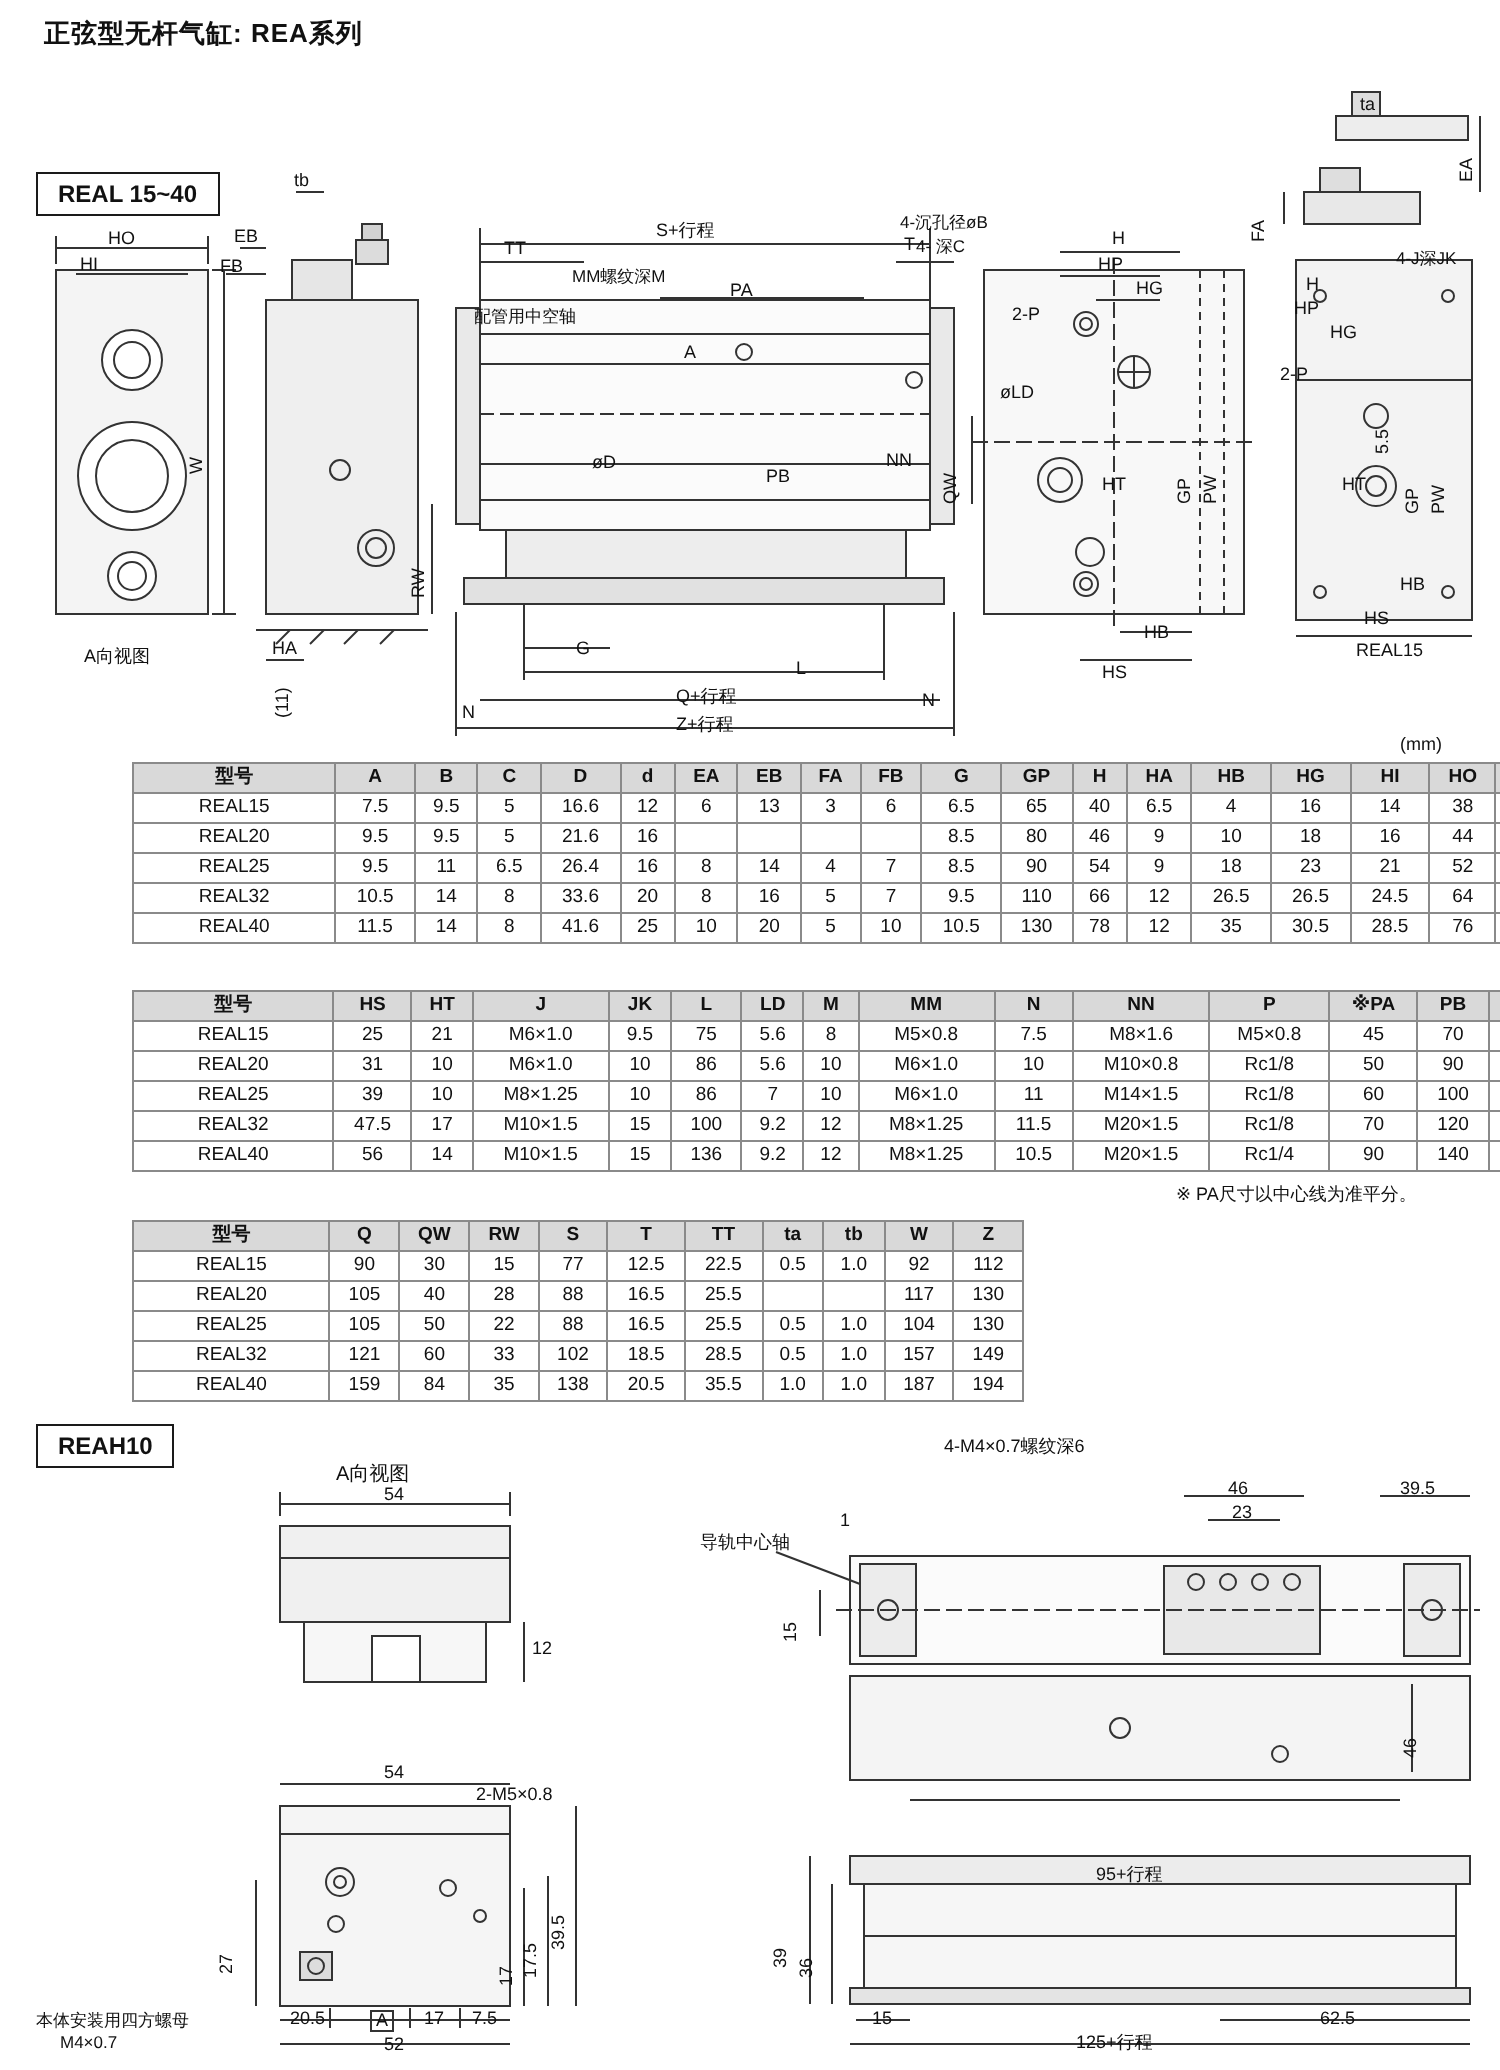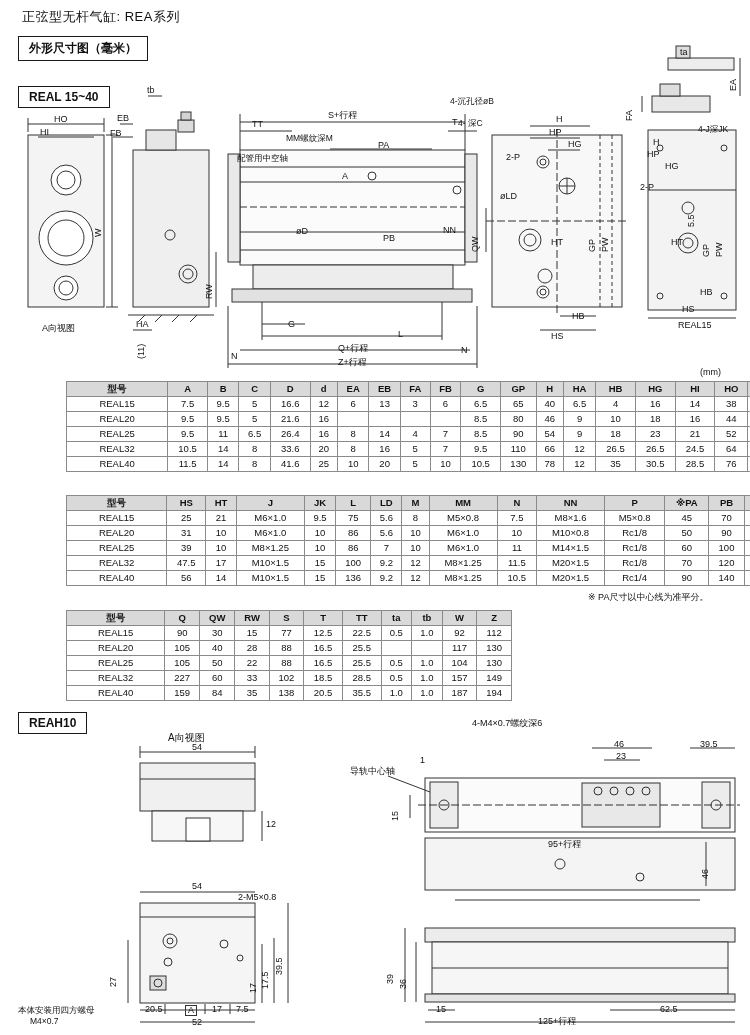--- a/index.html
+++ b/index.html
@@ -1,18 +1,18 @@
 <!DOCTYPE html>
 <html><head>
 <meta charset="utf-8">
 <style>
   html,body{margin:0;padding:0;background:#ffffff;}
   .page{position:relative;width:750px;height:1035px;background:#ffffff;
         font-family:"Liberation Sans","DejaVu Sans",sans-serif;color:#111;overflow:hidden;}
-  .title{position:absolute;left:22px;top:8px;font-size:13px;font-weight:normal;letter-spacing:.5px;}
+  .title{position:absolute;left:22px;top:8px;font-size:13px;font-weight:bold;letter-spacing:.5px;}
   .boxed{position:absolute;border:1.5px solid #1a1a1a;background:#fff;font-weight:bold;
          font-size:12px;padding:3px 10px;white-space:nowrap;}
   .lbl{position:absolute;font-size:9px;line-height:1;white-space:nowrap;color:#111;}
   .v{transform:rotate(-90deg);transform-origin:0 100%;}
   .small{font-size:8.5px;}
   .note{position:absolute;font-size:9px;white-space:nowrap;text-align:center;}
   .tblwrap{position:absolute;padding-left:48px;}
   table{border-collapse:collapse;width:100%;background:#fff;border:1px solid #555;}
   th,td{border:1px solid #8a8a8a;font-size:9.5px;text-align:center;padding:1px 3px;
         height:12px;white-space:nowrap;line-height:1.15;}
@@ -202,53 +202,52 @@
         <line x1="405" y1="928" x2="405" y2="1002"></line>
         <line x1="416" y1="942" x2="416" y2="1002"></line>
         <line x1="428" y1="1010" x2="455" y2="1010"></line>
         <line x1="610" y1="1010" x2="735" y2="1010"></line>
         <line x1="425" y1="1022" x2="735" y2="1022"></line>
       </g>
     </g>
   </svg>
 
   <div class="title">正弦型无杆气缸: REA系列</div>
-  <div class="boxed" style="left:18px;top:36px">外形尺寸图（毫米）</div>
   <div class="boxed" style="left:18px;top:86px">REAL 15~40</div>
 
   <span class="lbl" style="left:54px;top:115px">HO</span>
   <span class="lbl" style="left:40px;top:128px">HI</span>
   <span class="lbl v" style="left:103px;top:228px">W</span>
   <span class="lbl" style="left:42px;top:324px">A向视图</span>
 
   <span class="lbl" style="left:117px;top:114px">EB</span>
   <span class="lbl" style="left:110px;top:129px">FB</span>
   <span class="lbl" style="left:147px;top:86px">tb</span>
   <span class="lbl" style="left:136px;top:320px">HA</span>
   <span class="lbl v" style="left:214px;top:290px">RW</span>
   <span class="lbl v" style="left:146px;top:350px">(11)</span>
 
   <span class="lbl" style="left:252px;top:120px">TT</span>
   <span class="lbl" style="left:328px;top:111px">S+行程</span>
   <span class="lbl" style="left:452px;top:118px">T</span>
   <span class="lbl small" style="left:286px;top:134px">MM螺纹深M</span>
-  <span class="lbl" style="left:378px;top:141px">PA</span>
+  <span class="lbl" style="left:365px;top:141px">PA</span>
   <span class="lbl small" style="left:237px;top:154px">配管用中空轴</span>
   <span class="lbl" style="left:342px;top:172px">A</span>
   <span class="lbl" style="left:296px;top:227px">øD</span>
   <span class="lbl" style="left:383px;top:234px">PB</span>
   <span class="lbl" style="left:443px;top:226px">NN</span>
   <span class="lbl" style="left:288px;top:320px">G</span>
   <span class="lbl" style="left:398px;top:330px">L</span>
   <span class="lbl" style="left:338px;top:344px">Q+行程</span>
   <span class="lbl" style="left:338px;top:358px">Z+行程</span>
   <span class="lbl" style="left:231px;top:352px">N</span>
   <span class="lbl" style="left:461px;top:346px">N</span>
 
-  <span class="lbl small" style="left:450px;top:97px">4-沉孔径øB</span>
+  <span class="lbl small" style="left:450px;top:107px">4-沉孔径øB</span>
   <span class="lbl small" style="left:458px;top:119px">4- 深C</span>
   <span class="lbl" style="left:556px;top:115px">H</span>
   <span class="lbl" style="left:549px;top:128px">HP</span>
   <span class="lbl" style="left:568px;top:140px">HG</span>
   <span class="lbl" style="left:506px;top:153px">2-P</span>
   <span class="lbl" style="left:500px;top:192px">øLD</span>
   <span class="lbl v" style="left:480px;top:243px">QW</span>
   <span class="lbl" style="left:551px;top:238px">HT</span>
   <span class="lbl v" style="left:597px;top:243px">GP</span>
   <span class="lbl v" style="left:610px;top:243px">PW</span>
@@ -573,21 +572,21 @@
             <td>88</td>
             <td>16.5</td>
             <td>25.5</td>
             <td>0.5</td>
             <td>1.0</td>
             <td>104</td>
             <td>130</td>
           </tr>
           <tr>
             <td class="model">REAL32</td>
-            <td>227</td>
+            <td>121</td>
             <td>60</td>
             <td>33</td>
             <td>102</td>
             <td>18.5</td>
             <td>28.5</td>
             <td>0.5</td>
             <td>1.0</td>
             <td>157</td>
             <td>149</td>
           </tr>
@@ -628,20 +627,20 @@
   <span class="lbl" style="left:185px;top:1005px;border:1px solid #333;padding:0 2px">A</span>
 
   <span class="lbl" style="left:472px;top:719px">4-M4×0.7螺纹深6</span>
   <span class="lbl" style="left:614px;top:740px">46</span>
   <span class="lbl" style="left:616px;top:752px">23</span>
   <span class="lbl" style="left:700px;top:740px">39.5</span>
   <span class="lbl" style="left:420px;top:756px">1</span>
   <span class="lbl" style="left:350px;top:767px">导轨中心轴</span>
   <span class="lbl v" style="left:400px;top:812px">15</span>
   <span class="lbl v" style="left:710px;top:870px">46</span>
-  <span class="lbl" style="left:548px;top:840px">95+行程</span>
+  <span class="lbl" style="left:548px;top:933px">95+行程</span>
   <span class="lbl v" style="left:395px;top:975px">39</span>
   <span class="lbl v" style="left:408px;top:980px">36</span>
   <span class="lbl" style="left:436px;top:1005px">15</span>
   <span class="lbl" style="left:538px;top:1017px">125+行程</span>
   <span class="lbl" style="left:660px;top:1005px">62.5</span>
 
 </div>
 
 </body></html>

